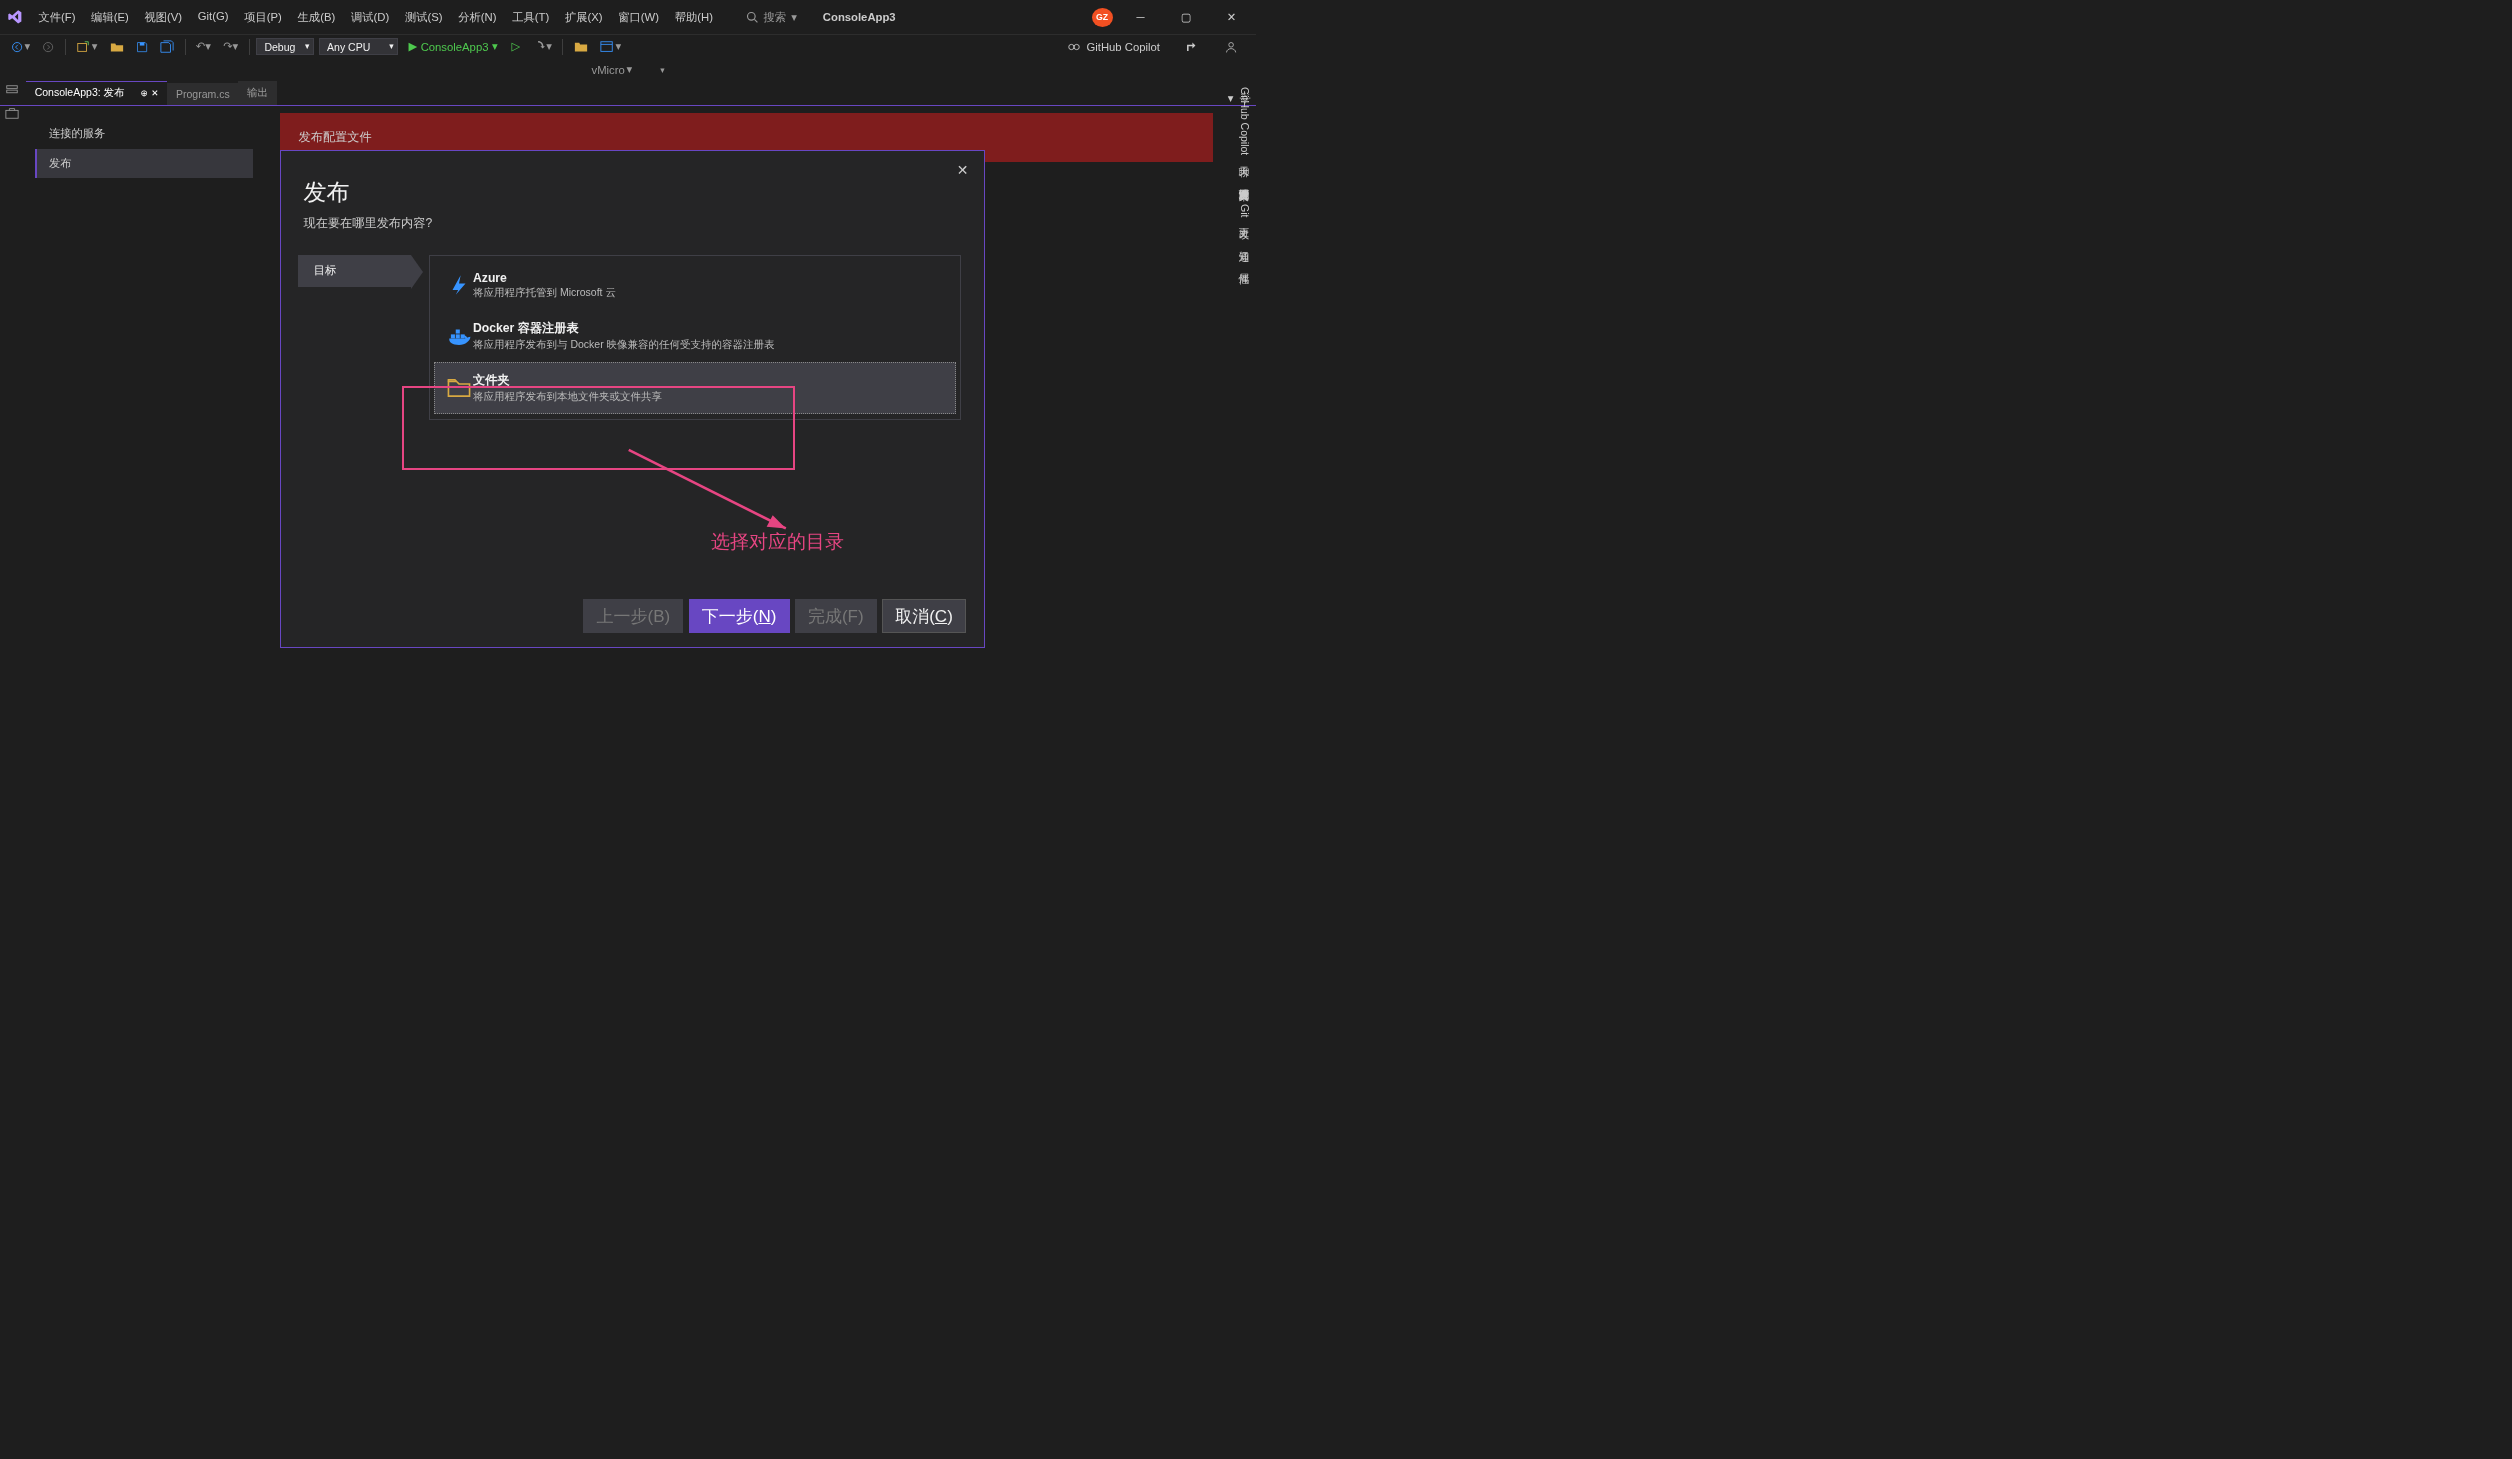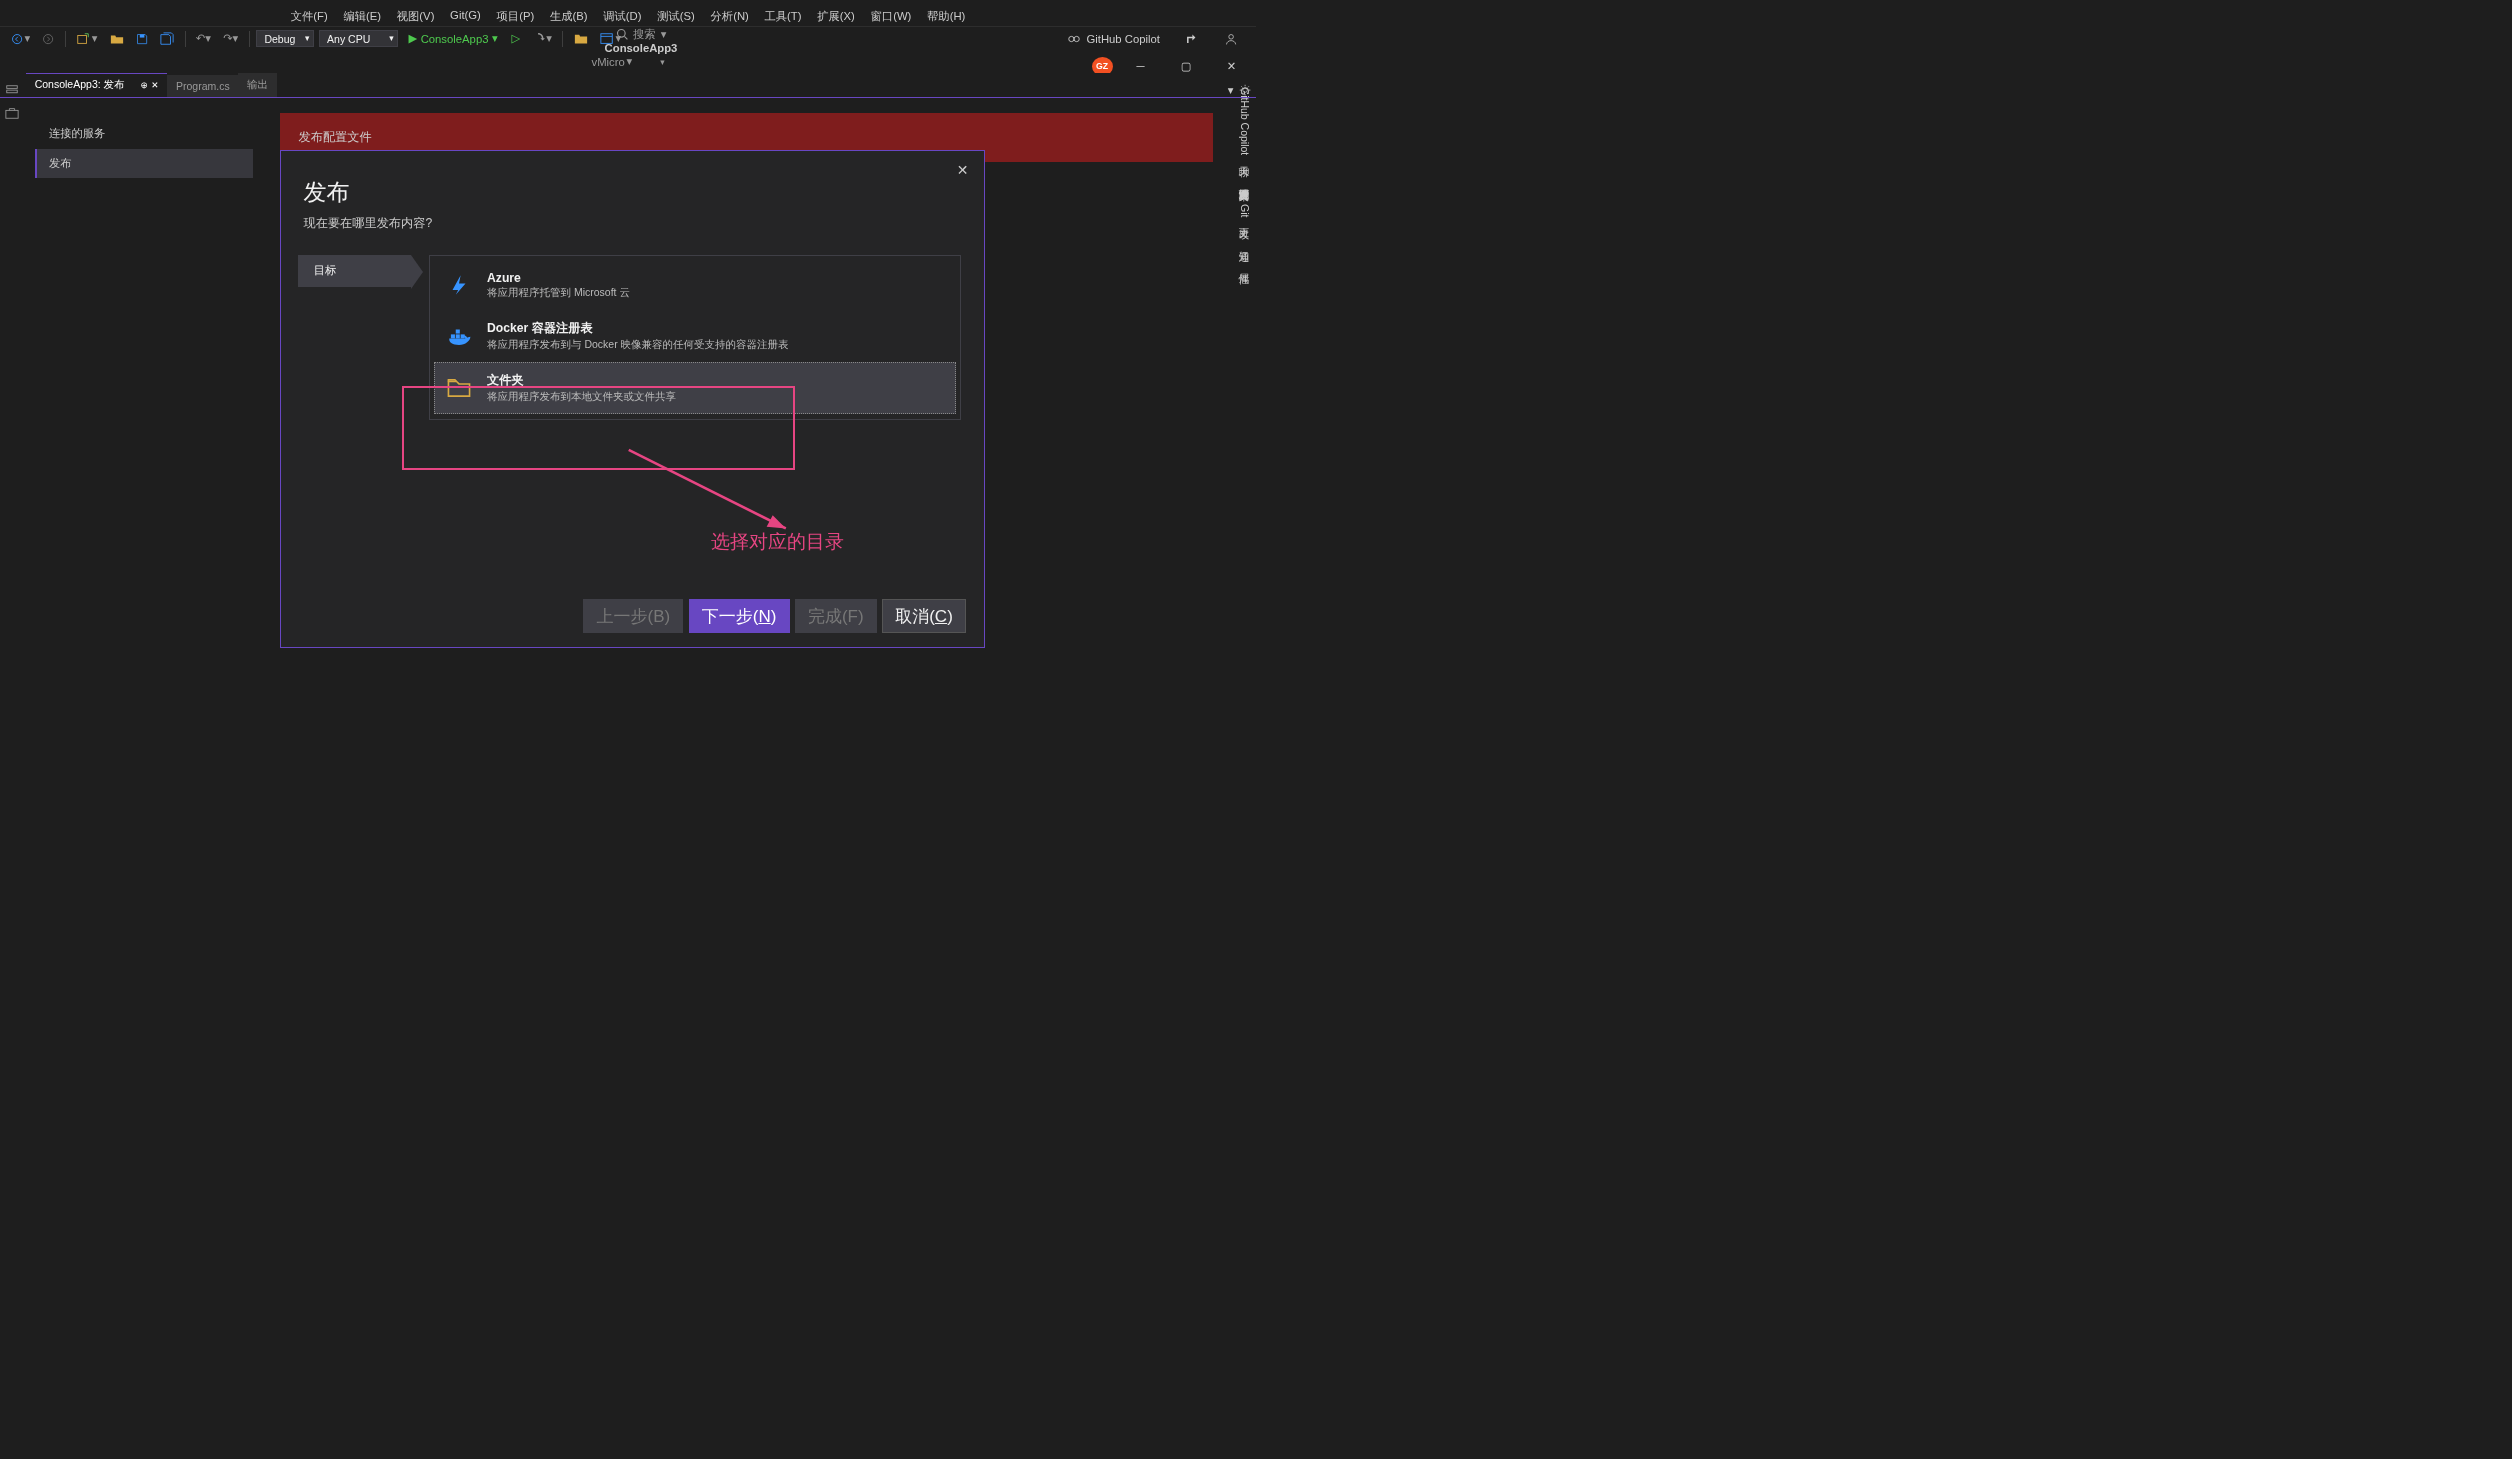--- a/index.html
+++ b/index.html
@@ -1,19 +1,19 @@
 <!DOCTYPE html>
 <html style="font-size:14px"><head>
 <meta charset="utf-8">
 <style>
 * { margin: 0; padding: 0; box-sizing: border-box; font-family: "Segoe UI", "Microsoft YaHei", sans-serif; }
 body { background: #1e1e1e; color: #cccccc; font-size: 11.3px; overflow: hidden; width: 1256px; height: 730px; position: relative; }
 
 
-.titlebar { height: 26px; background: #1e1e1e; display: flex; align-items: center; padding: 5px 7px; flex-direction: column; }
+.titlebar { height: 26px; background: #1e1e1e; display: flex; align-items: center; padding: 17px 7px; }
 .vs-logo { width: 15.7px; height: 15.7px; margin-right: 8.7px; }
 .menu-items { display: flex; gap: 1.7px; }
 .menu-item { padding: 3.5px 7px; cursor: pointer; font-size: 11.3px; }
 .search-area { margin-left: 26px; display: flex; align-items: center; gap: 5.2px; color: #999; }
 .app-title { margin-left: 26px; font-weight: 600; }
 .titlebar-right { margin-left: auto; display: flex; align-items: center; gap: 10.5px; }
 .user-badge { width: 21px; height: 19px; border-radius: 50%; background: #f25022; color: white; display: flex; align-items: center; justify-content: center; font-size: 8.7px; font-weight: bold; }
 .win-btn { width: 35px; height: 24.4px; display: flex; align-items: center; justify-content: center; cursor: pointer; color: #ccc; }
 
 
@@ -59,21 +59,21 @@
 .dialog-head { padding: 26px 23px 8.7px 23px; }
 .dialog-title { font-size: 23px; font-weight: 400; color: #f1f1f1; margin-bottom: 7px; }
 .dialog-sub { font-size: 12.2px; color: #ccc; }
 
 .wizard { display: flex; margin: 14px 23px 0 17.5px; }
 .wizard-steps { width: 131px; }
 .step { padding: 8.7px 15.7px; background: #3f3f46; color: #f1f1f1; position: relative; width: 113px; }
 .step::after { content: ""; position: absolute; right: -12.2px; top: 0; border-left: 12.2px solid #3f3f46; border-top: 17.5px solid transparent; border-bottom: 17.5px solid transparent; }
 
 .targets { flex: 1; border: 0.9px solid #3f3f46; padding: 5.2px 3.5px; }
-.target { display: flex; align-items: center; gap: 14px; padding: 8.7px 10.5px; cursor: pointer; border: 0.9px solid transparent; }
+.target { display: flex; align-items: center; padding: 8.7px 10.5px; cursor: pointer; border: 0.9px solid transparent; }
 .target.selected { background: #3f3f46; border: 0.9px dotted #888; }
 .target-icon { width: 28px; height: 28px; display: flex; align-items: center; justify-content: center; flex-shrink: 0; }
 .target-text { flex: 1; }
 .target-title { font-size: 12.2px; color: #f1f1f1; font-weight: 600; margin-bottom: 1.7px; }
 .target-desc { font-size: 10.5px; color: #bbb; }
 
 .dialog-footer { position: absolute; bottom: 14px; right: 17.5px; display: flex; gap: 5.2px; }
 .dlg-btn { padding: 4.4px 12.2px; background: #3f3f46; border: 0.9px solid #555; color: #f1f1f1; font-size: 17px; cursor: pointer; text-align: center; }
 .dlg-btn.disabled { color: #777; border-color: #3f3f46; cursor: default; }
 .dlg-btn.primary { background: #6847c2; border-color: #6847c2; color: #fff; }

